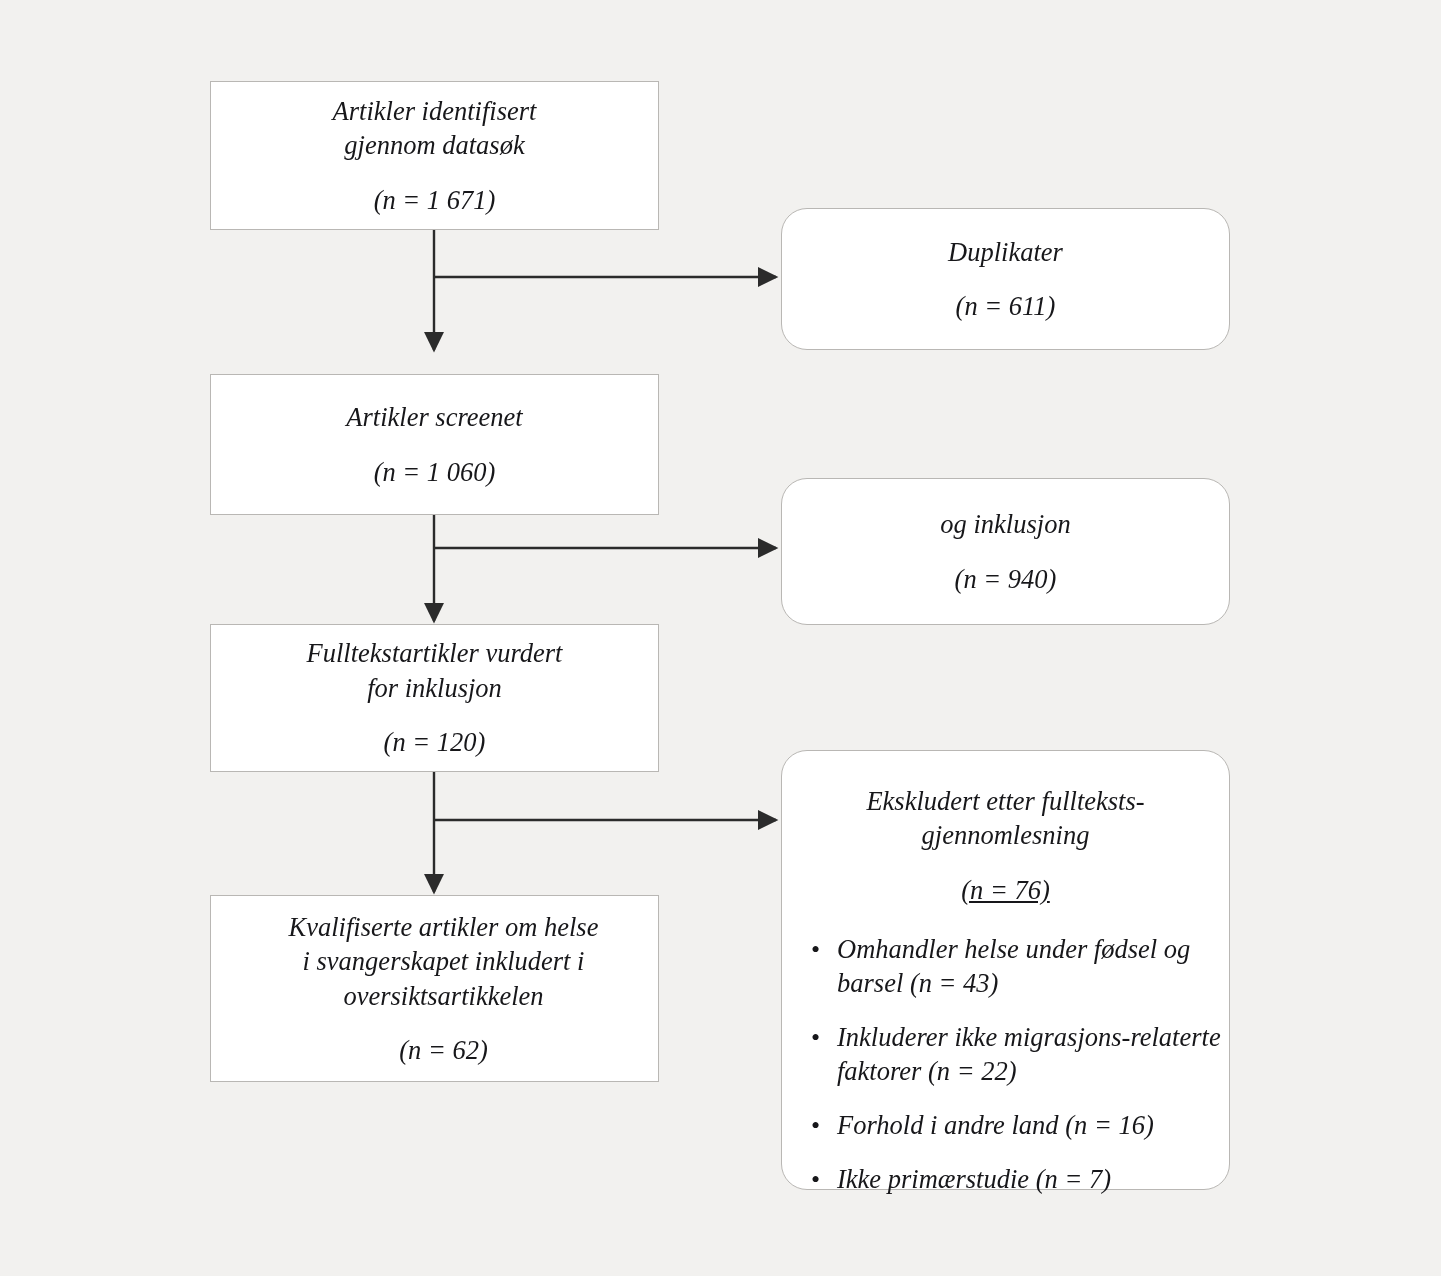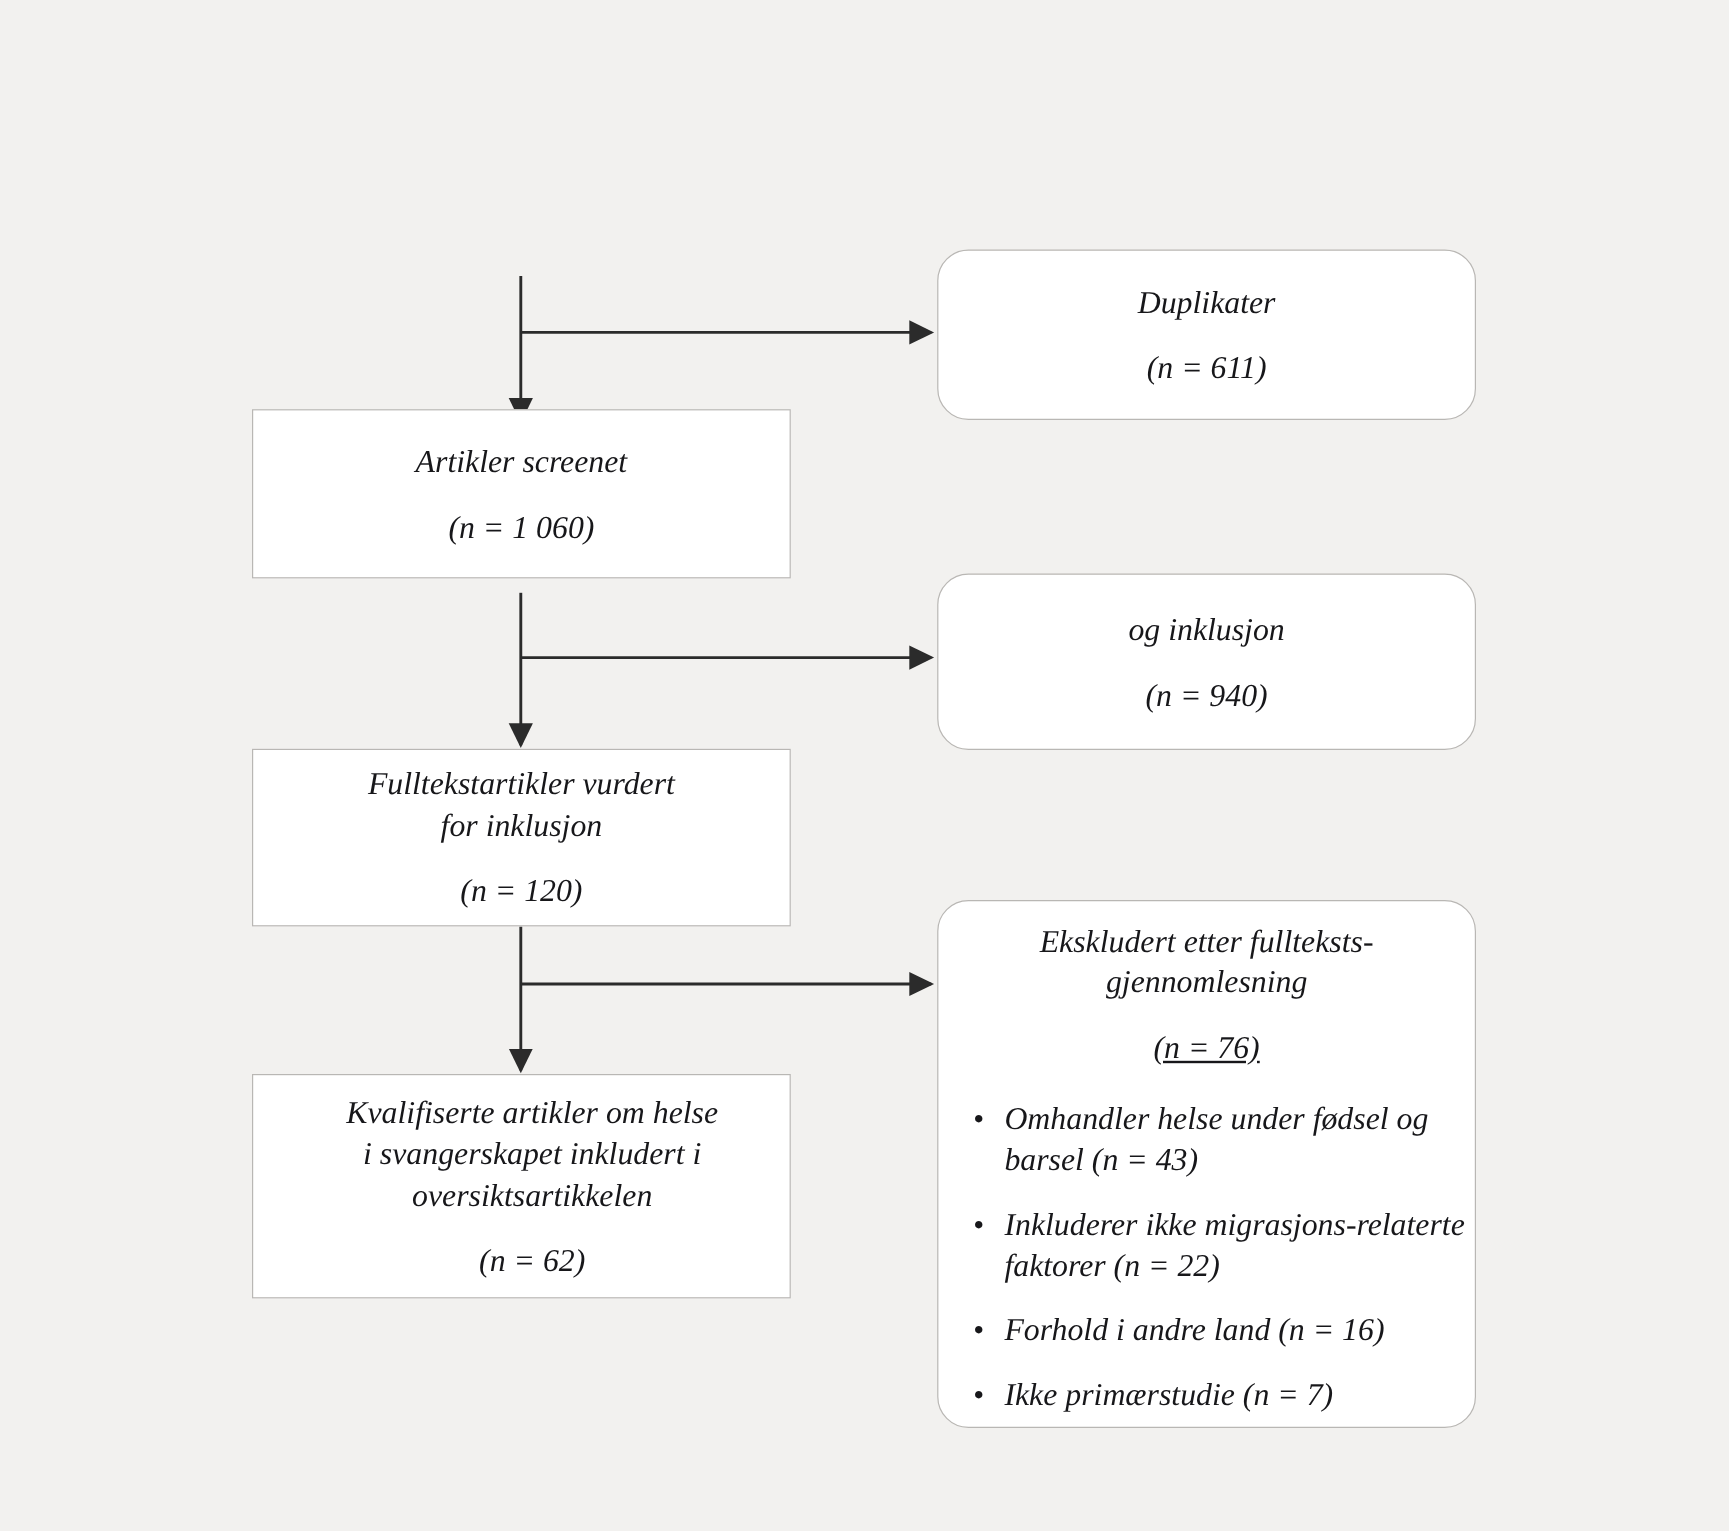--- a/index.html
+++ b/index.html
@@ -54,33 +54,33 @@
   }
 
   .box .count {
     margin-top: 20px;
     white-space: nowrap;
   }
 
   
   .col-left { left: 210px; width: 449px; }
   #box-identified   { top: 81px;  height: 149px; }
-  #box-screened     { top: 341px; height: 141px; }
+  #box-screened     { top: 374px; height: 141px; }
   #box-fulltext     { top: 624px; height: 148px; }
   #box-included     { top: 895px; height: 187px; padding-left: 32px; }
 
   
   .col-right { left: 781px; width: 449px; border-radius: 26px; }
   #box-duplicates     { top: 208px; height: 142px; }
   #box-excluded-title { top: 478px; height: 147px; }
   #box-excluded-full  {
     top: 750px;
     height: 440px;
     justify-content: flex-start;
-    padding-top: 16px;
+    padding-top: 33px;
   }
 
   
   .excl-head {
     width: 100%;
     text-align: center;
   }
   .excl-head .count { margin-top: 20px; text-decoration: underline; }
 
   .bullets {
@@ -126,20 +126,25 @@
 
     <line x1="434" y1="494" x2="434" y2="621" stroke="#2b2b2b" stroke-width="2.4" marker-end="url(#arrowhead)"></line>
 
     <line x1="434" y1="548" x2="776" y2="548" stroke="#2b2b2b" stroke-width="2.4" marker-end="url(#arrowhead)"></line>
 
     <line x1="434" y1="772" x2="434" y2="892" stroke="#2b2b2b" stroke-width="2.4" marker-end="url(#arrowhead)"></line>
 
     <line x1="434" y1="820" x2="776" y2="820" stroke="#2b2b2b" stroke-width="2.4" marker-end="url(#arrowhead)"></line>
   </svg>
 
+  <div class="box col-left" id="box-identified">
+    <div class="line">Artikler identifisert</div>
+    <div class="line">gjennom datasøk</div>
+    <div class="count">(n = 1 671)</div>
+  </div>
 
   <div class="box col-left" id="box-screened">
     <div class="line">Artikler screenet</div>
     <div class="count">(n = 1 060)</div>
   </div>
 
   <div class="box col-left" id="box-fulltext">
     <div class="line">Fulltekstartikler vurdert</div>
     <div class="line">for inklusjon</div>
     <div class="count">(n = 120)</div>

